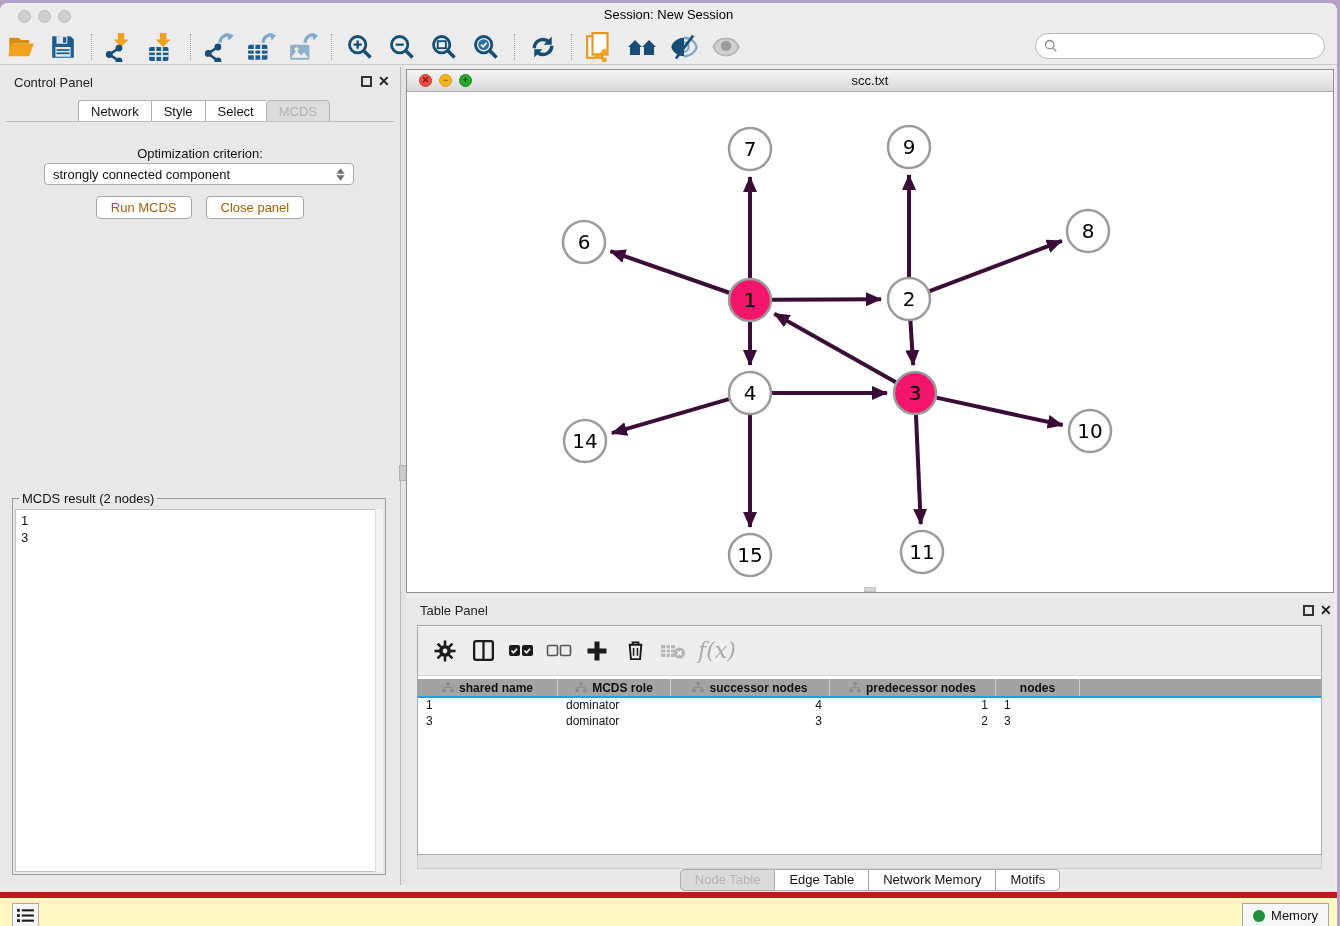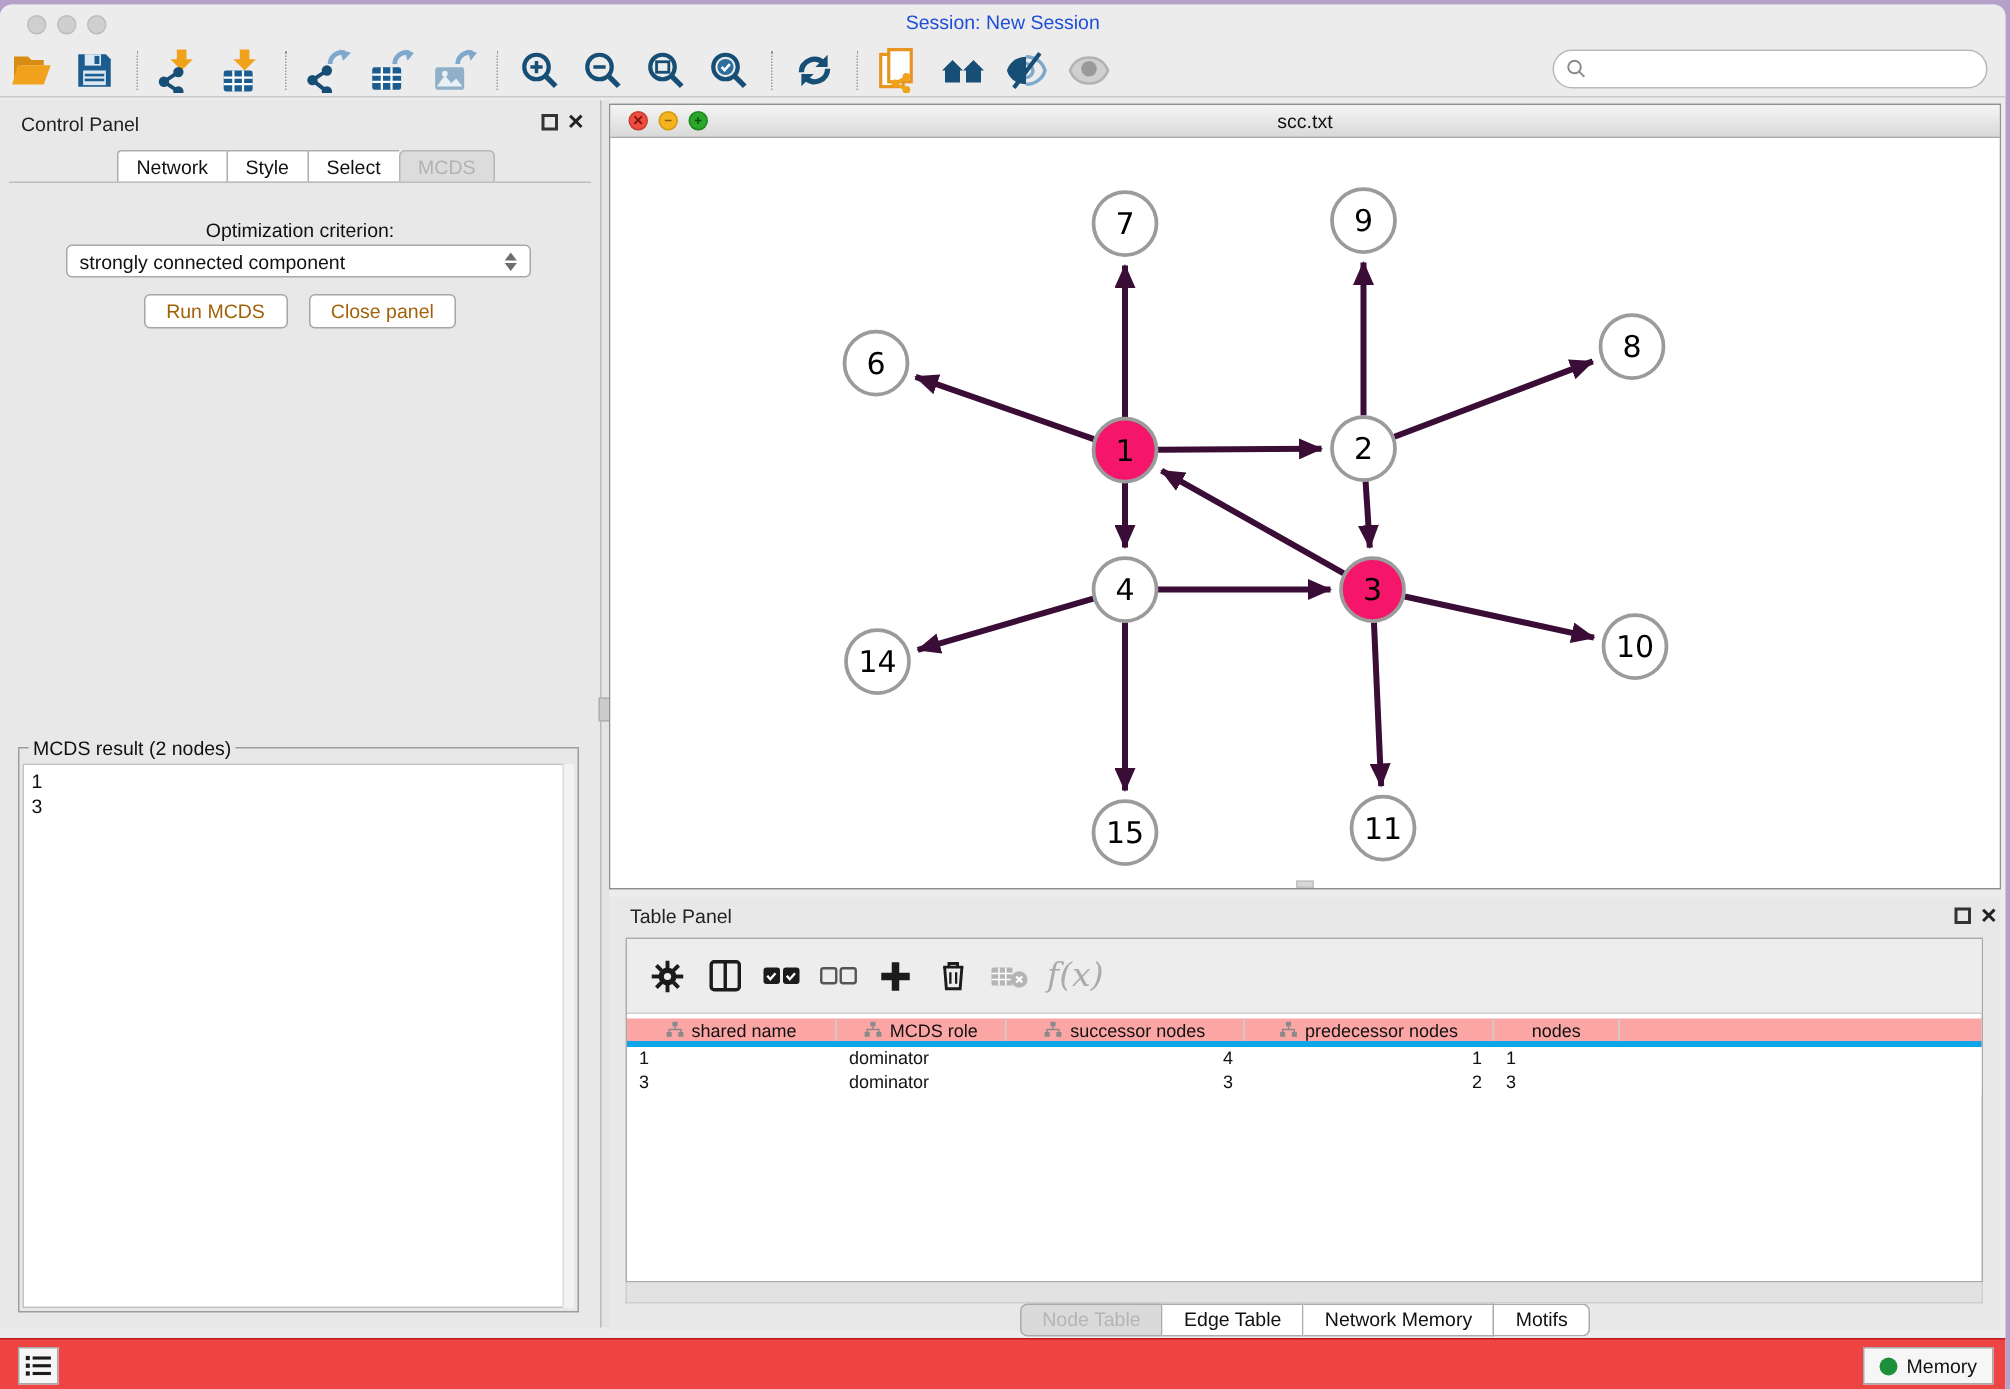--- a/index.html
+++ b/index.html
@@ -3,21 +3,21 @@
 <meta charset="utf-8">
 <style>
   * { margin:0; padding:0; box-sizing:border-box; }
   html,body { width:1340px; height:926px; }
   body { background:#b4a0c8; font-family:"Liberation Sans", sans-serif; color:#111; overflow:hidden; position:relative; }
   .window { position:absolute; left:0; top:3px; width:1337px; height:923px; background:#ececec; border-radius:8px 8px 0 0; overflow:hidden; }
 
   
   .titlebar { position:absolute; left:0; top:0; width:100%; height:26px; background:#ececec; }
   .tl-dot { position:absolute; top:7px; width:13px; height:13px; border-radius:50%; background:#cfcfcf; border:1px solid #bdbdbd; }
-  .app-title { position:absolute; top:4px; left:0; width:100%; text-align:center; font-size:13px; color:#1d4ed8; }
+  .app-title { position:absolute; top:4px; left:0; width:100%; text-align:center; font-size:13px; color:#000000; }
 
   
   .toolbar { position:absolute; left:0; top:26px; width:100%; height:36px; background:#ececec; border-bottom:1px solid #c9c9c9; display:flex; align-items:center; }
   .tb-icon { width:30px; height:30px; display:flex; align-items:center; justify-content:center; margin:0 6px; }
   .tb-sep { width:1px; height:26px; border-left:1px dotted #9a9a9a; margin:0 7px; }
   .tb-search { position:absolute; right:12px; top:4px; width:290px; height:26px; background:#fff; border:1px solid #b9b9b9; border-radius:13px; display:flex; align-items:center; padding-left:8px; }
   .tb-search input { border:none; outline:none; flex:1; font-size:13px; background:transparent; }
 
   
   .control-panel { position:absolute; left:0; top:64px; width:400px; height:818px; background:#e8e8e8; }
@@ -54,33 +54,33 @@
   .net-canvas { position:absolute; left:0; top:22px; width:926px; height:500px; background:#fff; }
   .canvas-handle { position:absolute; left:457px; bottom:0; width:12px; height:5px; background:#d8d8d8; border:1px solid #c2c2c2; }
 
   
   .table-panel { position:absolute; left:406px; top:595px; width:928px; height:289px; background:#e8e8e8; }
   .tp-box { position:absolute; left:11px; top:27px; width:905px; height:230px; background:#fff; border:1px solid #aaa; }
   .tp-toolbar { position:absolute; left:0; top:0; width:100%; height:50px; background:#ededed; border-bottom:1px solid #cfcfcf; display:flex; align-items:center; padding-left:8px; }
   .tp-icon { width:30px; height:30px; display:flex; align-items:center; justify-content:center; margin:0 4px; }
   .fx-label { font-size:22px; font-family:"DejaVu Serif", serif; font-style:italic; color:#ababab; margin-left:6px; }
   .tp-table { position:absolute; left:0; top:53px; width:100%; }
-  .tp-header { display:flex; height:19px; background:#fca5a5; border-bottom:4px solid #0ea5e9; font-size:12px; }
+  .tp-header { display:flex; height:19px; background:#a3a3a3; border-bottom:2px solid #0ea5e9; font-size:12px;font-weight:bold; }
   .tp-col { display:flex; align-items:center; justify-content:center; gap:5px; border-right:1px solid #cfcfcf; color:#111; }
   .tp-row { display:flex; height:16px; font-size:12px; background:#fff; }
   .tp-cell { padding:0 8px; white-space:nowrap; overflow:hidden; }
   .tp-bottom-strip { position:absolute; left:11px; top:257px; width:905px; height:14px; background:#e2e2e2; border:1px solid #cfcfcf; border-top:none; }
   .tp-tabs { position:absolute; left:0; top:271px; width:100%; display:flex; justify-content:center; }
   .tp-tab { font-size:13px; padding:2px 14px 3px; background:#fff; border:1px solid #ababab; border-left:none; color:#111; }
   .tp-tab:first-child { border-left:1px solid #ababab; border-radius:5px 0 0 5px; }
   .tp-tab:last-child { border-radius:0 5px 5px 0; }
   .tp-tab.active { background:#dadada; color:#b5b5b5; }
 
   
-  .statusbar { position:absolute; left:0; top:889px; width:100%; height:34px; background:#ef4444; border-top:1px solid #b91c1c; }
+  .statusbar { position:absolute; left:0; top:889px; width:100%; height:34px; background:#fef9c3; border-top:6px solid #b91c1c; }
   .status-left-btn { position:absolute; left:12px; top:5px; width:27px; height:25px; background:#f6f6f6; border:1px solid #a9a9a9; display:flex; align-items:center; justify-content:center; }
   .memory-btn { position:absolute; right:8px; top:5px; height:25px; background:#f6f6f6; border:1px solid #a9a9a9; display:flex; align-items:center; gap:6px; padding:0 10px; font-size:13px; }
   .mem-dot { width:12px; height:12px; border-radius:50%; background:#1e8f3a; }
 </style>
 </head>
 <body>
 
 <div class="window">
 
   <div class="titlebar">

